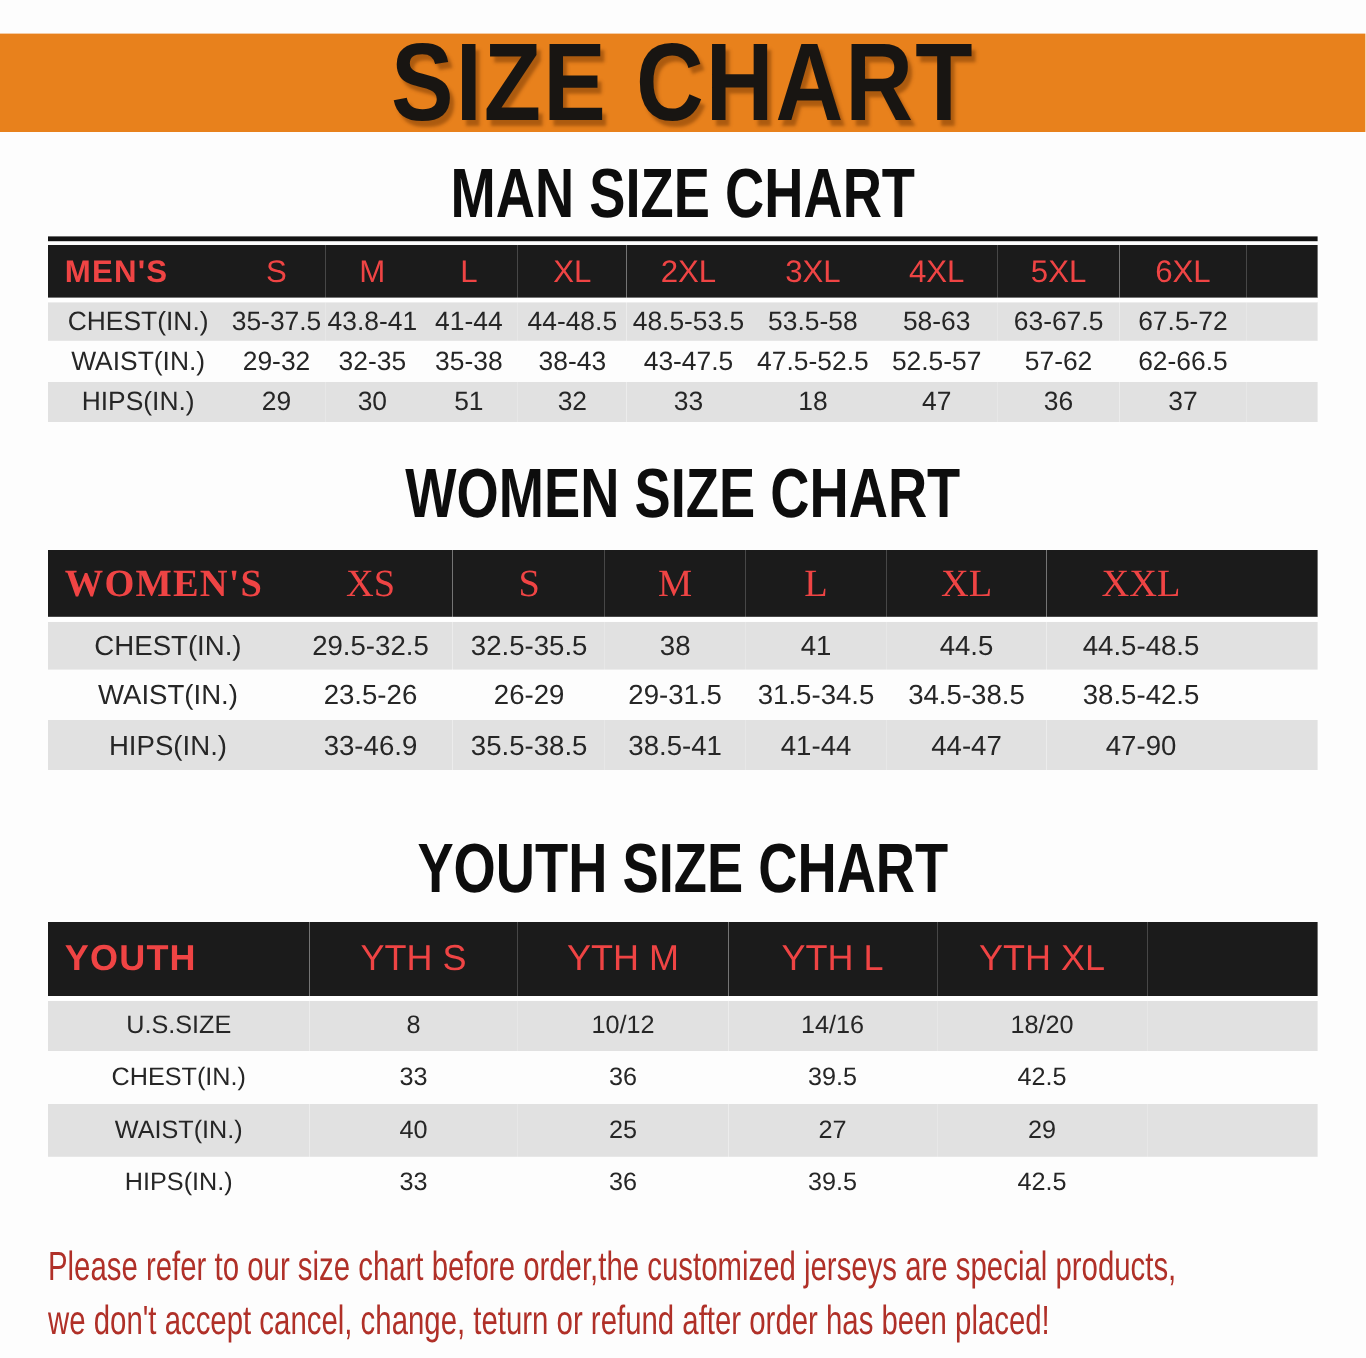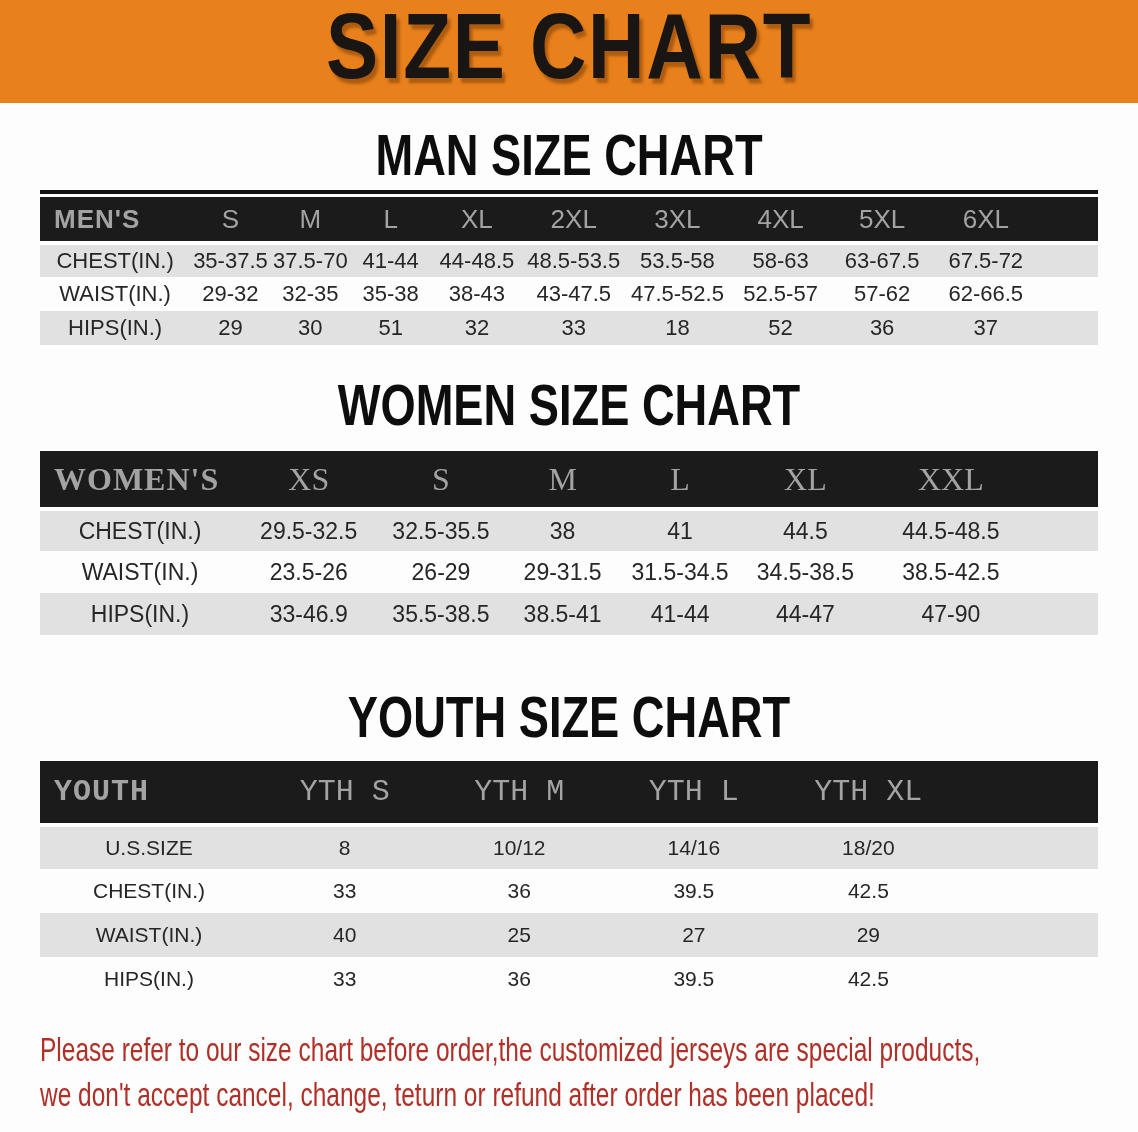--- a/index.html
+++ b/index.html
@@ -11,24 +11,25 @@
   *{box-sizing:border-box;}
   html,body{margin:0;padding:0;}
   body{
     width:1138px;height:1132px;
     background:#fdfdfd;
     font-family:"Liberation Sans", sans-serif;
     overflow:hidden;
   }
   
   .banner{
-    height:103px;
+    height:82px;
     background:var(--orange);
-    display:flex;align-items:flex-start;justify-content:center;
+    display:flex;align-items:center;justify-content:center;
     overflow:hidden;
+    margin-top:28px;
   }
   .banner-title{
     font-weight:bold;font-size:92px;line-height:92px;
     color:#181512;letter-spacing:2px;white-space:nowrap;
     transform:scaleX(0.85);
     text-shadow:4px 5px 3px rgba(100,45,0,0.45);
   }
   
   .heading{
     text-align:center;font-weight:bold;
@@ -38,27 +39,27 @@
   }
   .heading.man{margin:26px 0 9px;}
   .heading.women{margin:34px 0 20px;}
   .heading.youth{margin:56px 0 18px;}
   
   .wrap{width:1058px;margin-left:40px;}
   .toprule{height:4px;background:#131313;margin-bottom:3px;}
   table{width:100%;border-collapse:collapse;table-layout:fixed;}
   td{padding:0;text-align:center;vertical-align:middle;overflow:hidden;white-space:nowrap;}
   tr.head td{
-    background:var(--bar);color:#a3a3a3;
+    background:var(--bar);color:#ef4444;
     border-bottom:4px solid #fff;
     font-size:26px;
   }
   .men   tr.head td{height:46px;}
   .women tr.head td{height:58px;font-size:32px;font-family:Liberation Serif, serif;}
-  .youth tr.head td{height:64px;font-size:30px;font-family:Liberation Mono, monospace;}
+  .youth tr.head td{height:64px;font-size:30px;}
   td.lbl{
     text-align:left;padding-left:14px;
     font-weight:bold;color:#ffffff;
     font-size:34px;letter-spacing:1px;
   }
   tr.body td{color:#262626;}
   .men   tr.body td{height:34px;font-size:22px;}
   .women tr.body td{height:42px;font-size:23px;}
   .youth tr.body td{height:44px;font-size:21px;}
   tr.gray td{background:var(--gray);}
@@ -106,21 +107,21 @@
       <td>2XL</td>
       <td>3XL</td>
       <td>4XL</td>
       <td>5XL</td>
       <td>6XL</td>
       <td></td>
     </tr>
     <tr class="body gray">
       <td>CHEST(IN.)</td>
       <td>35-37.5</td>
-      <td>37.5-70</td>
+      <td>43.8-41</td>
       <td>41-44</td>
       <td>44-48.5</td>
       <td>48.5-53.5</td>
       <td>53.5-58</td>
       <td>58-63</td>
       <td>63-67.5</td>
       <td>67.5-72</td>
       <td></td>
     </tr>
     <tr class="body">
@@ -137,21 +138,21 @@
       <td></td>
     </tr>
     <tr class="body gray">
       <td>HIPS(IN.)</td>
       <td>29</td>
       <td>30</td>
       <td>51</td>
       <td>32</td>
       <td>33</td>
       <td>18</td>
-      <td>52</td>
+      <td>47</td>
       <td>36</td>
       <td>37</td>
       <td></td>
     </tr>
   </tbody>
     </table>
 </div>
 
 <div class="heading women">WOMEN SIZE CHART</div>
 

